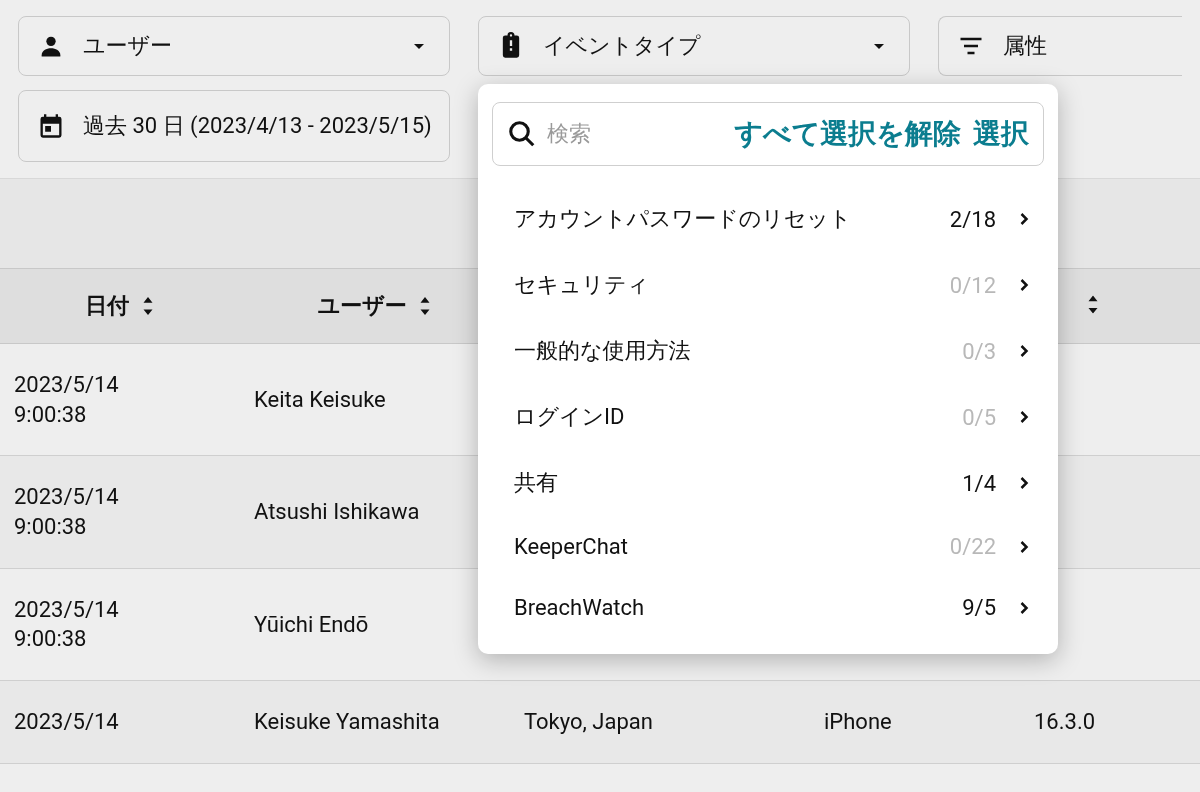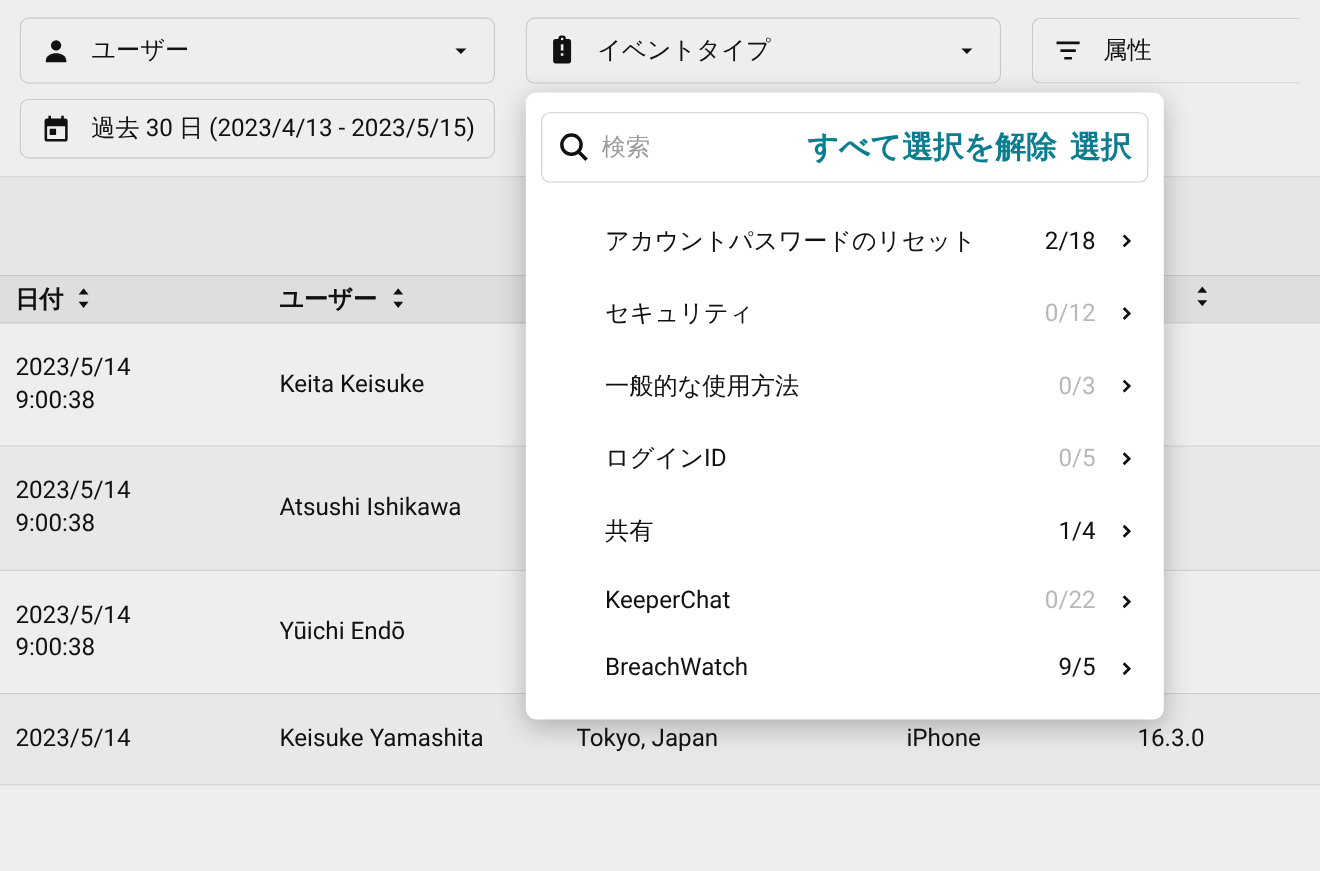--- a/index.html
+++ b/index.html
@@ -48,21 +48,21 @@
   .date-bar {
     padding: 4px 18px 16px 18px;
   }
   .date-btn {
     display: inline-flex;
     align-items: center;
     background: #eeeeee;
     border: 1px solid #c8c8c8;
     border-radius: 8px;
     padding: 12px 18px;
-    height: 54px;
+    height: 72px;
     cursor: pointer;
     width: 432px;
   }
   .date-label {
     font-size: 22px;
     color: #111;
     white-space: nowrap;
   }
   .spacer-row {
     height: 90px;
@@ -70,24 +70,24 @@
     border-top: 1px solid #d8d8d8;
   }
   table {
     width: 100%;
     border-collapse: collapse;
   }
   thead tr {
     background: #dedede;
   }
   th {
-    text-align: left;
+    text-align: center;
     font-size: 22px;
     font-weight: 600;
-    padding: 6px 14px;
+    padding: 22px 14px;
     border-top: 1px solid #c8c8c8;
     border-bottom: 1px solid #c8c8c8;
     color:#111;
   }
   .sort-icon {
     display:inline-block;
     margin-left:6px;
     vertical-align:middle;
   }
   tbody tr {
@@ -139,21 +139,20 @@
     white-space: nowrap;
     margin-left: 12px;
     font-weight: bold;
   }
   .cat-list { padding: 6px 0; }
   .cat-item {
     display: flex;
     align-items: center;
     padding: 18px 24px 18px 36px;
     cursor: pointer;
-    margin-left: 36px;
   }
   .cat-label {
     font-size: 22px;
     color: #111;
     flex: 1;
   }
   .cat-count {
     font-size: 22px;
     margin-right: 18px;
   }

